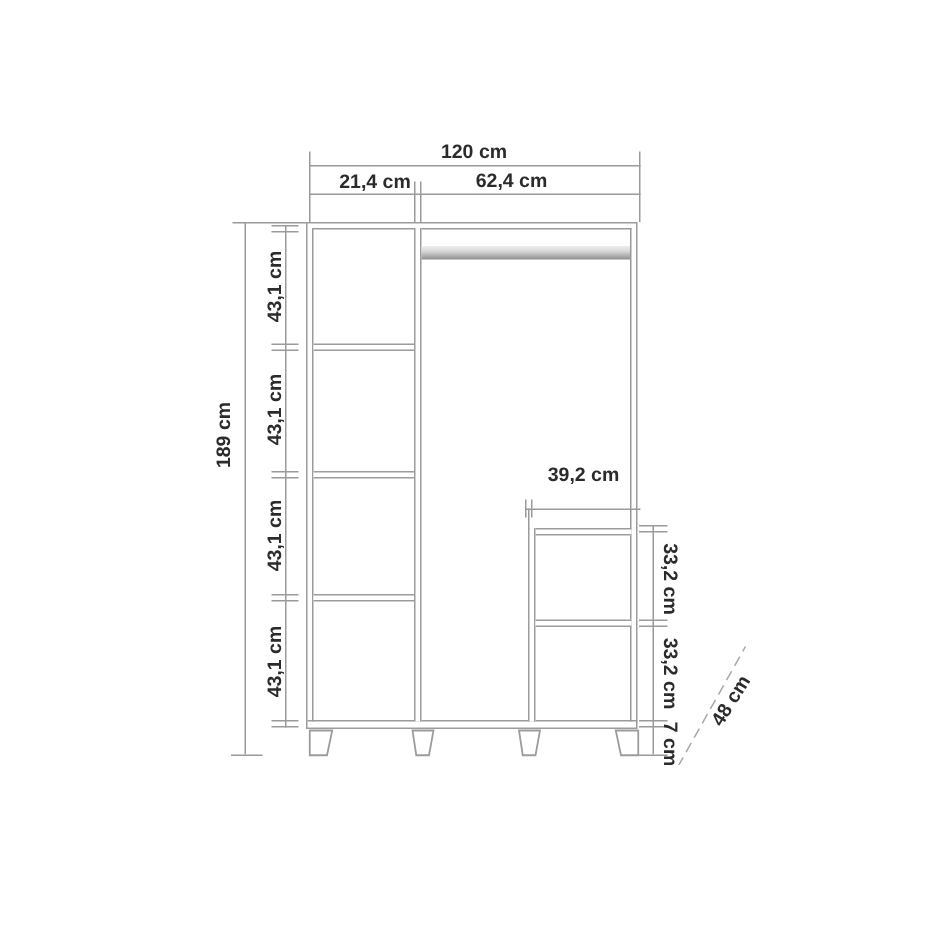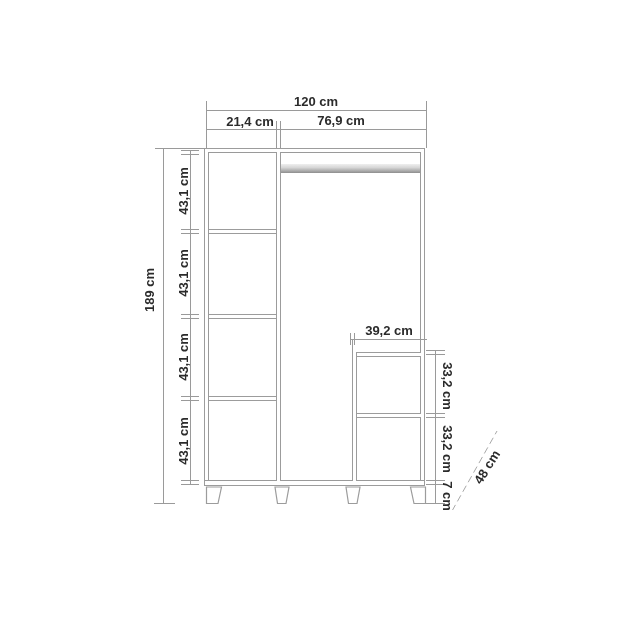--- a/index.html
+++ b/index.html
@@ -66,21 +66,21 @@
   </svg>
 
   <div class="vl" style="left:206px;top:101px;height:47px;"></div>
   <div class="vl" style="left:426px;top:101px;height:47px;"></div>
   <div class="vl" style="left:276px;top:121px;height:27px;"></div>
   <div class="vl" style="left:280px;top:121px;height:27px;"></div>
   <div class="hl" style="left:206px;top:110px;width:221px;"></div>
   <div class="hl" style="left:206px;top:129px;width:221px;"></div>
   <div class="lbl" style="left:316px;top:101px;">120 cm</div>
   <div class="lbl" style="left:250px;top:121px;">21,4 cm</div>
-  <div class="lbl" style="left:341px;top:120px;">76,9 cm</div>
+  <div class="lbl" style="left:341px;top:120px;">62,4 cm</div>
 
   <div class="hl" style="left:155px;top:148px;width:49px;"></div>
   <div class="hl" style="left:154px;top:503px;width:21px;"></div>
   <div class="vl" style="left:163px;top:148px;height:355px;"></div>
   <div class="lbl lbl-v" style="left:149px;top:290px;">189 cm</div>
 
   <div class="vl" style="left:190px;top:150px;height:335px;"></div>
   <div class="hl" style="left:181px;top:150px;width:18px;"></div>
   <div class="hl" style="left:181px;top:154px;width:18px;"></div>
   <div class="hl" style="left:181px;top:229px;width:18px;"></div>
@@ -93,21 +93,21 @@
   <div class="hl" style="left:181px;top:484px;width:18px;"></div>
   <div class="lbl lbl-v" style="left:183px;top:191px;">43,1 cm</div>
   <div class="lbl lbl-v" style="left:183px;top:273px;">43,1 cm</div>
   <div class="lbl lbl-v" style="left:183px;top:357px;">43,1 cm</div>
   <div class="lbl lbl-v" style="left:183px;top:441px;">43,1 cm</div>
 
   <div class="vl" style="left:350px;top:333px;height:12px;"></div>
   <div class="vl" style="left:354px;top:333px;height:12px;"></div>
   <div class="vl" style="left:352px;top:339px;height:14px;"></div>
   <div class="hl" style="left:350px;top:339px;width:77px;"></div>
-  <div class="lbl" style="left:389px;top:330px;">39,2 cm</div>
+  <div class="lbl" style="left:389px;top:316px;">39,2 cm</div>
 
   <div class="vl" style="left:435px;top:350px;height:153px;"></div>
   <div class="hl" style="left:426px;top:350px;width:19px;"></div>
   <div class="hl" style="left:426px;top:354px;width:19px;"></div>
   <div class="hl" style="left:426px;top:413px;width:19px;"></div>
   <div class="hl" style="left:426px;top:417px;width:19px;"></div>
   <div class="hl" style="left:426px;top:480px;width:19px;"></div>
   <div class="hl" style="left:426px;top:484px;width:19px;"></div>
   <div class="hl" style="left:426px;top:503px;width:19px;"></div>
   <div class="lbl lbl-vr" style="left:447px;top:386px;">33,2 cm</div>

